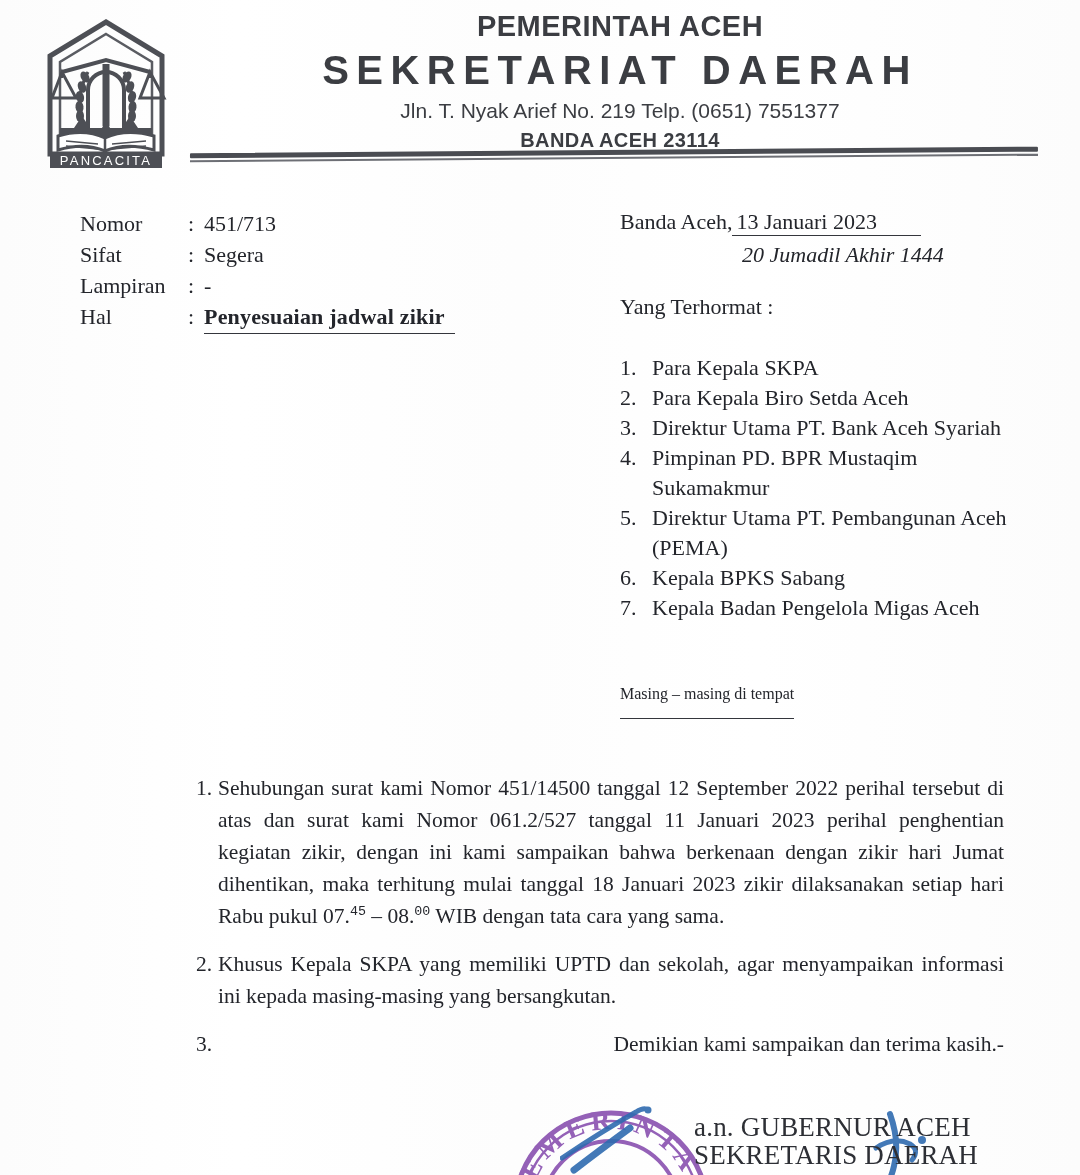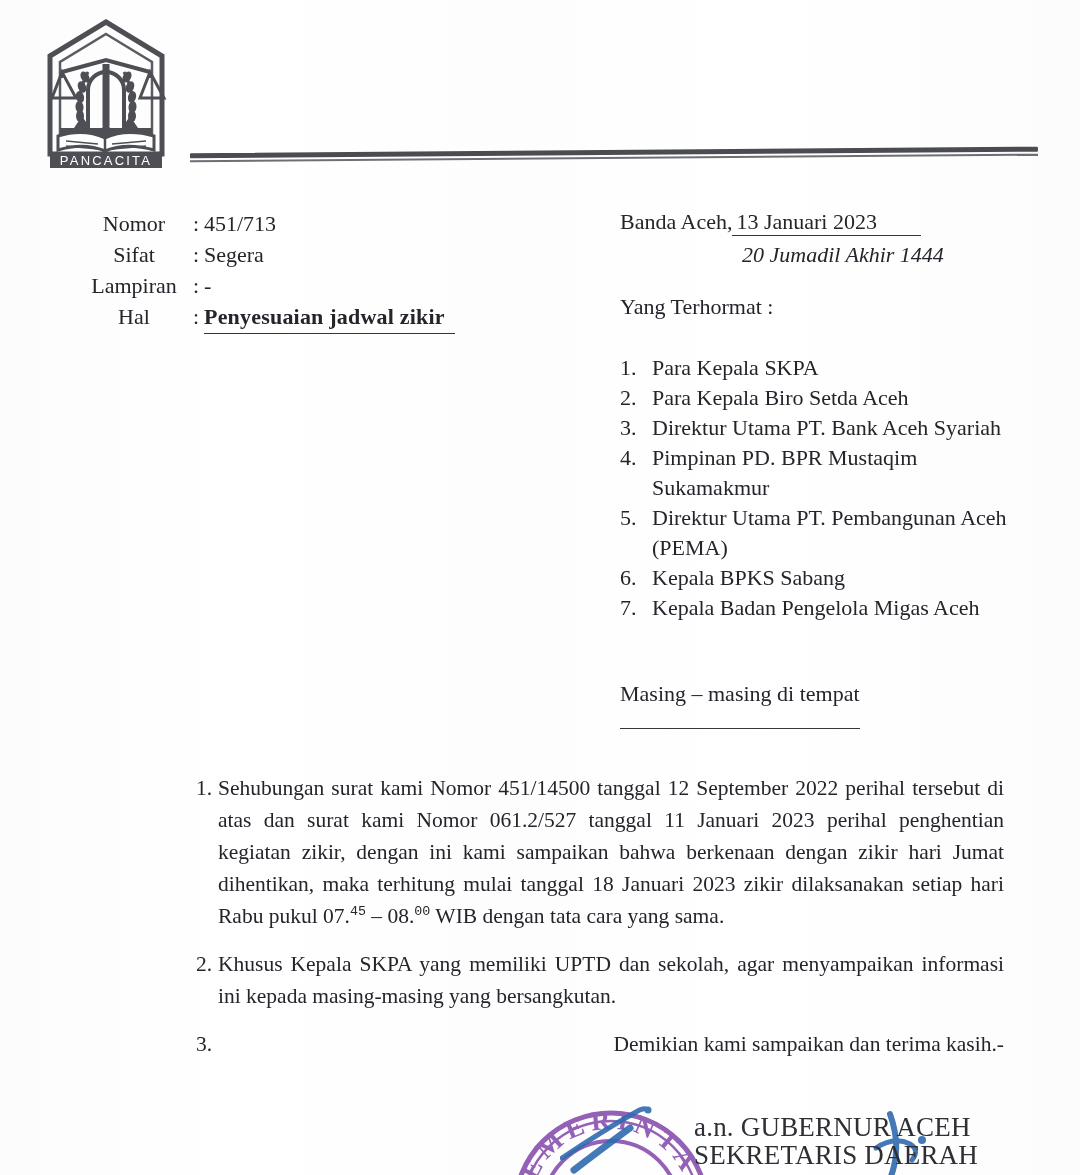--- a/index.html
+++ b/index.html
@@ -89,21 +89,20 @@
     background: #6d6f75;
   }
 
   
   .ref-block {
     position: absolute;
     left: 80px; top: 208px;
     width: 470px;
     font-size: 22px;
     line-height: 31px;
-    text-align: center;
   }
   .ref-row { display: flex; align-items: baseline; white-space: nowrap; }
   .ref-label { width: 108px; flex: none; }
   .ref-colon { width: 16px; flex: none; }
   .ref-value { }
   .ref-value.hal {
     font-weight: 600;
     border-bottom: 1.5px solid #34363c;
     padding: 0 10px 1px 0;
     letter-spacing: 0.2px;
@@ -145,24 +144,24 @@
   .recipient {
     display: flex;
     align-items: flex-start;
   }
   .r-num { width: 32px; flex: none; }
   .r-txt { flex: 1; }
 
   .masing {
     position: absolute;
     left: 620px; top: 679px;
-    font-size: 22px;
+    font-size: 16px;
     line-height: 30px;
     border-bottom: 1.5px solid #34363c;
-    padding-bottom: 19px;
+    padding-bottom: 9px;
     display: inline-block;
   }
 
   
   .body-list {
     position: absolute;
     left: 196px; top: 772px;
     width: 808px;
     font-size: 21.5px;
     line-height: 32px;
@@ -267,20 +266,26 @@
         <line x1="30" y1="125" x2="62" y2="128" stroke="#4d4f55" stroke-width="1.6"></line>
         <line x1="30" y1="130" x2="62" y2="133" stroke="#4d4f55" stroke-width="1.6"></line>
         <line x1="76" y1="128" x2="110" y2="125" stroke="#4d4f55" stroke-width="1.6"></line>
         <line x1="76" y1="133" x2="110" y2="130" stroke="#4d4f55" stroke-width="1.6"></line>
 
         <rect x="14" y="136" width="112" height="16" fill="#4d4f55"></rect>
         <text x="70" y="149" text-anchor="middle" font-family="Liberation Sans, sans-serif" font-size="13" letter-spacing="2.2" fill="#ffffff">PANCACITA</text>
       </svg>
     </div>
 
+    <div class="lh-text">
+      <div class="lh-line1">PEMERINTAH ACEH</div>
+      <div class="lh-line2">SEKRETARIAT DAERAH</div>
+      <div class="lh-line3">Jln. T. Nyak Arief No. 219 Telp. (0651) 7551377</div>
+      <div class="lh-line4">BANDA ACEH  23114</div>
+    </div>
 
     <div class="lh-rules">
       <div class="rule-thick"></div>
       <div class="rule-thin"></div>
     </div>
   </div>
 
   <div class="ref-block">
     <div class="ref-row">
       <span class="ref-label">Nomor</span>

